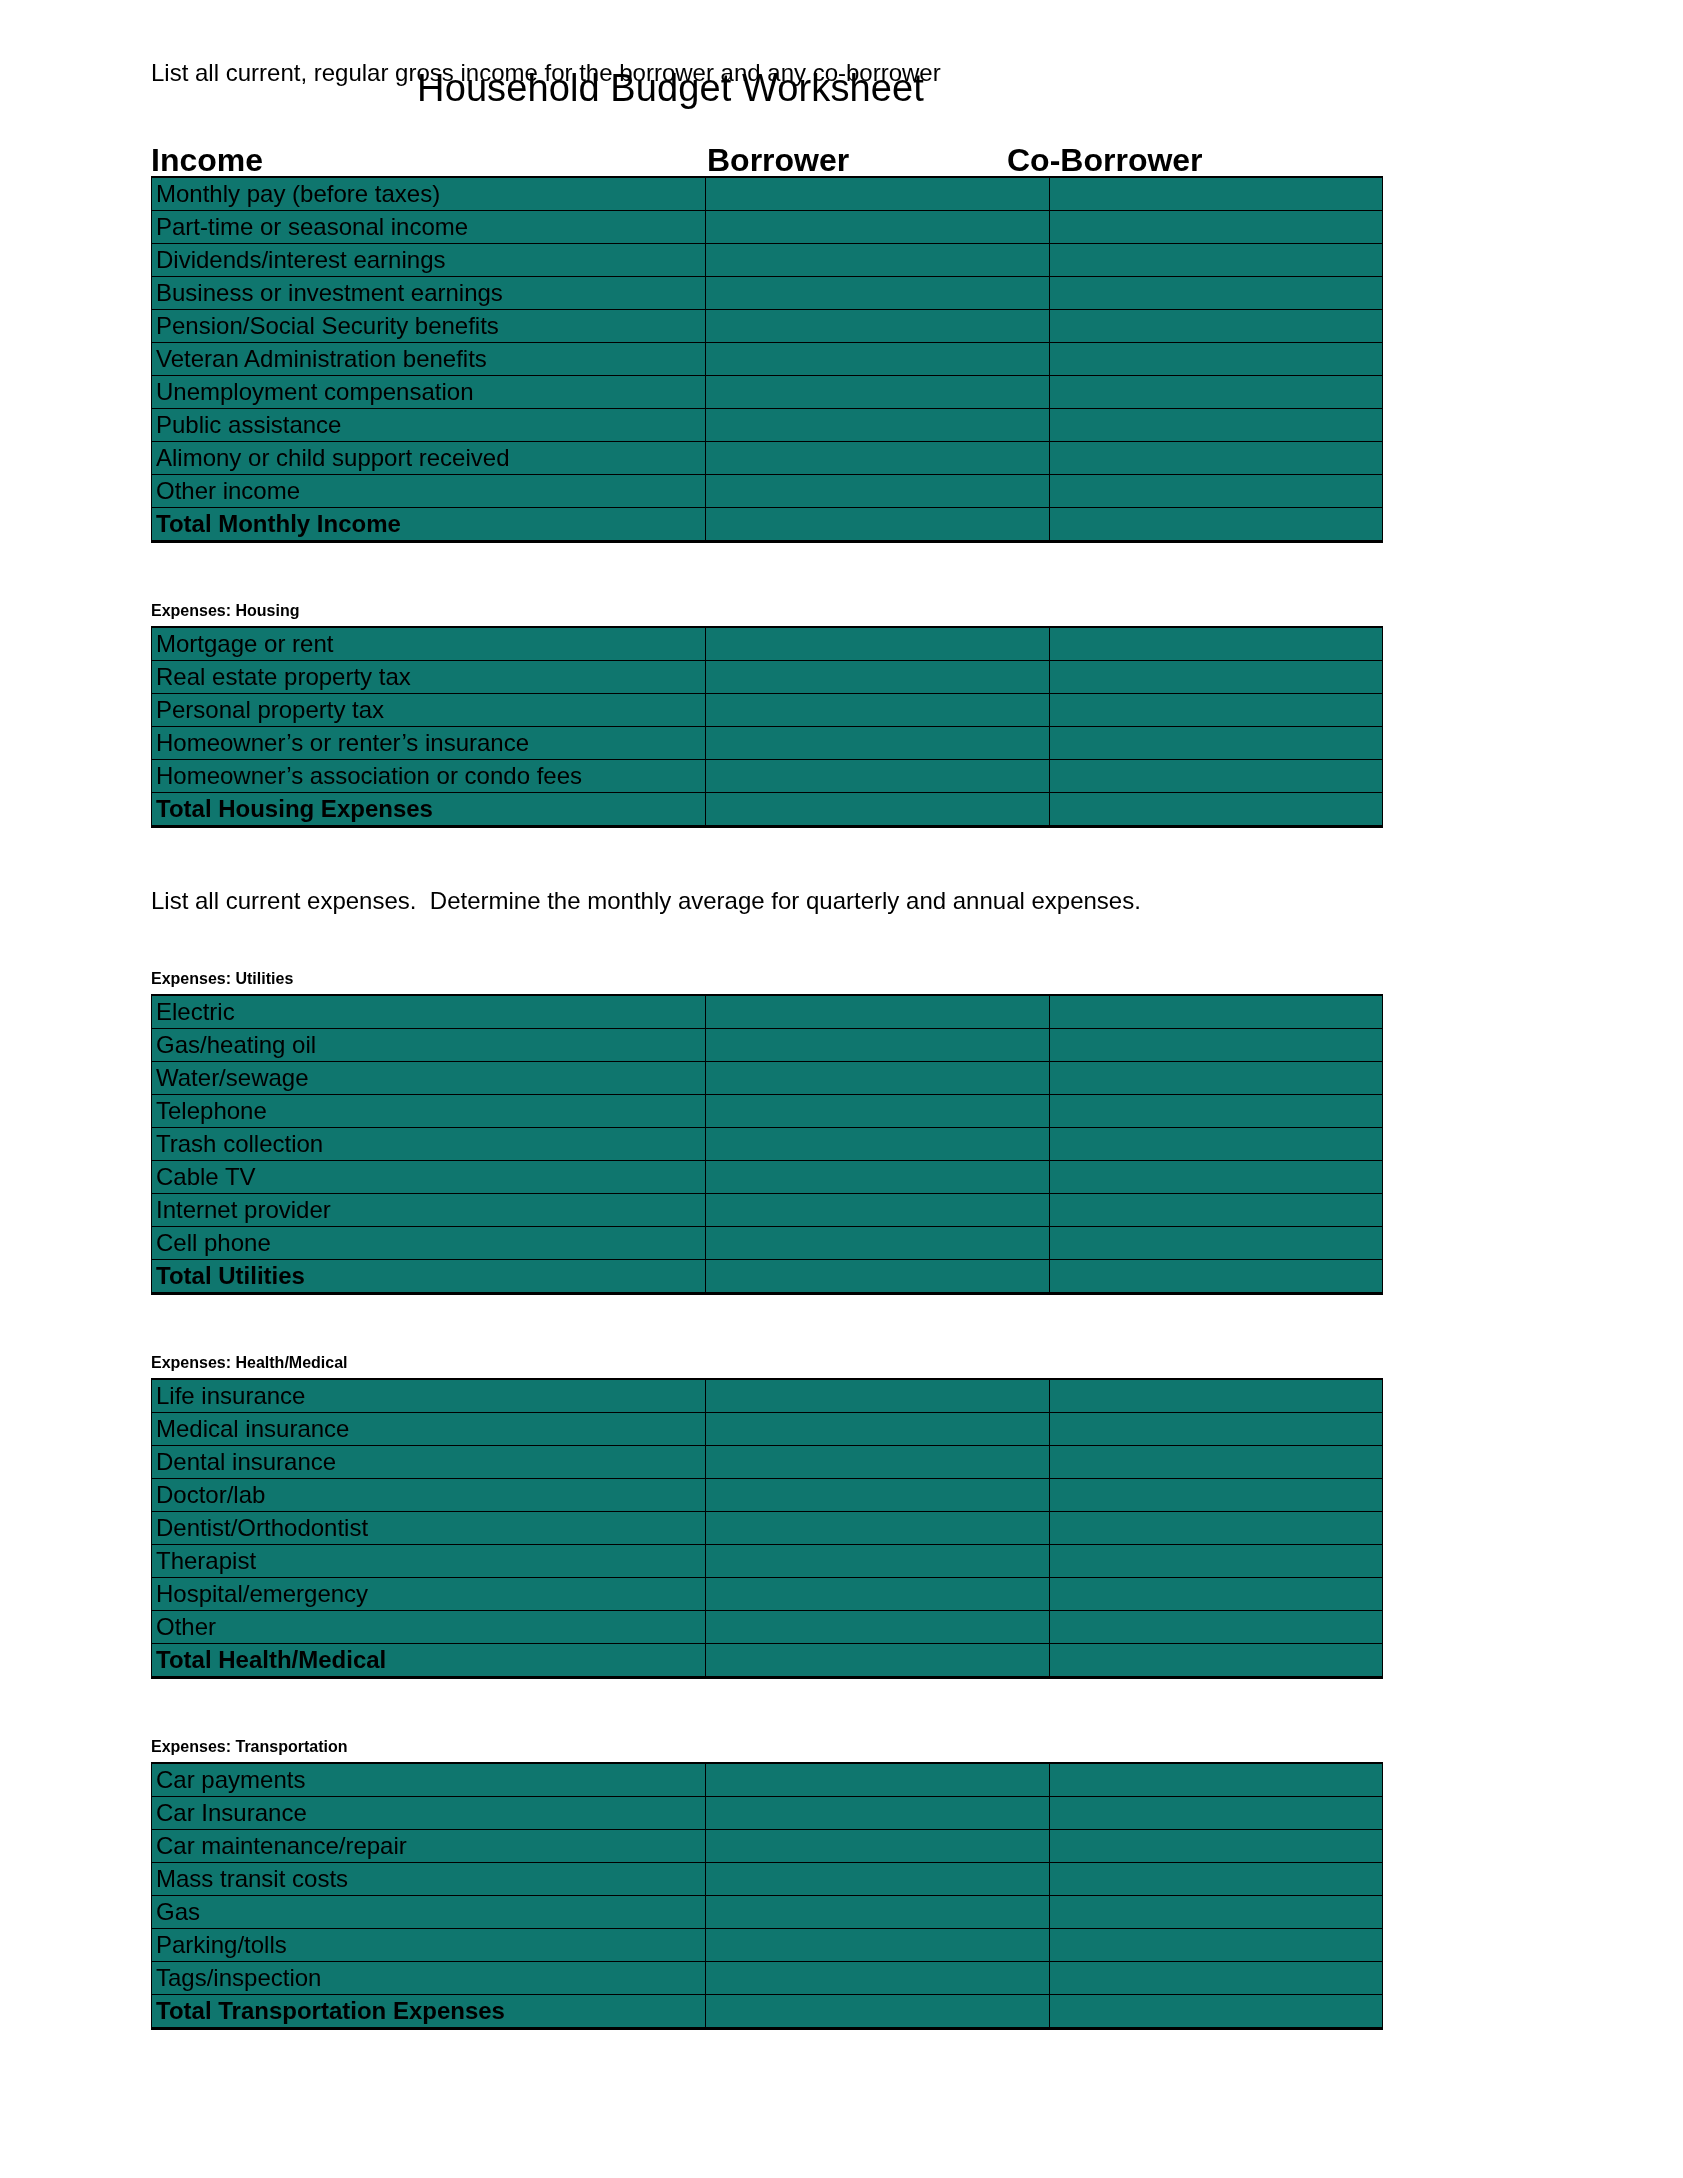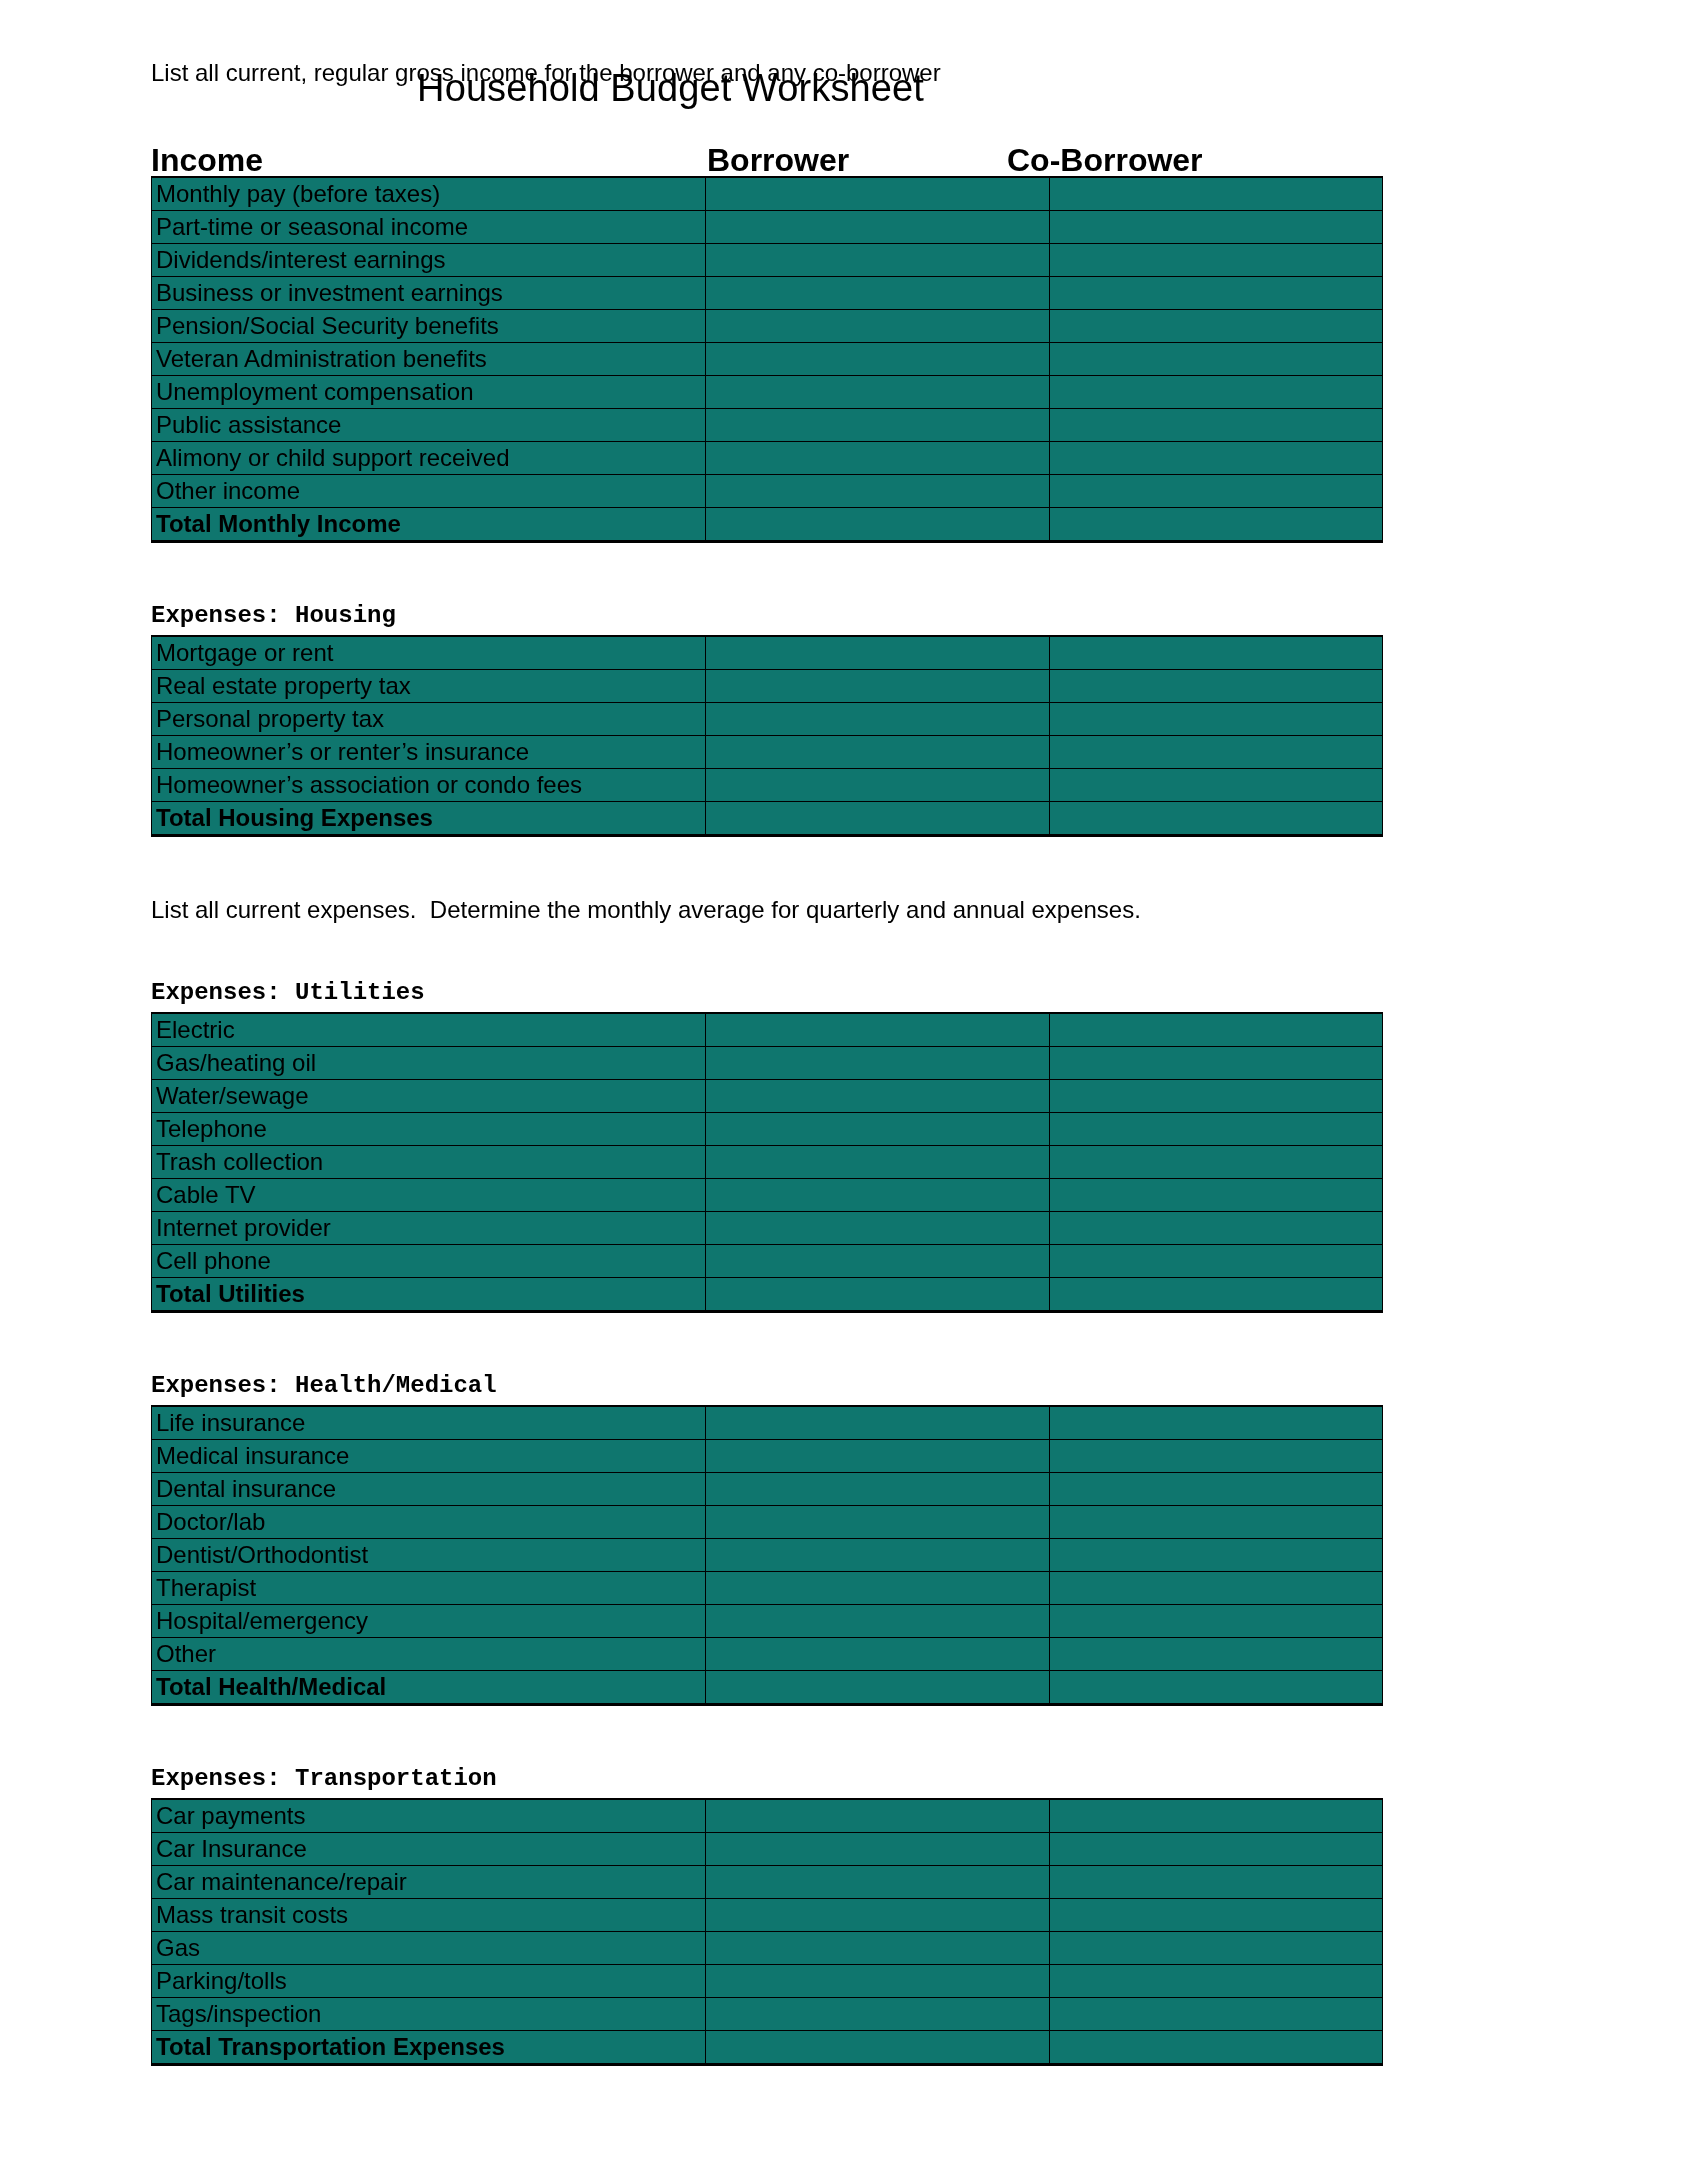--- a/index.html
+++ b/index.html
@@ -34,24 +34,23 @@
     white-space: nowrap;
   }
 
   .intro {
     font-size: 24px;
     font-weight: normal;
     white-space: pre;
   }
 
   .section-heading {
-    font-size: 24px;
+    font-size: 16px;
     font-weight: bold;
     white-space: nowrap;
-    font-family: Liberation Mono, monospace;
   }
 
   .content {
     position: absolute;
     left: 151px;
     top: 0;
     width: 1231px;
   }
 
   

